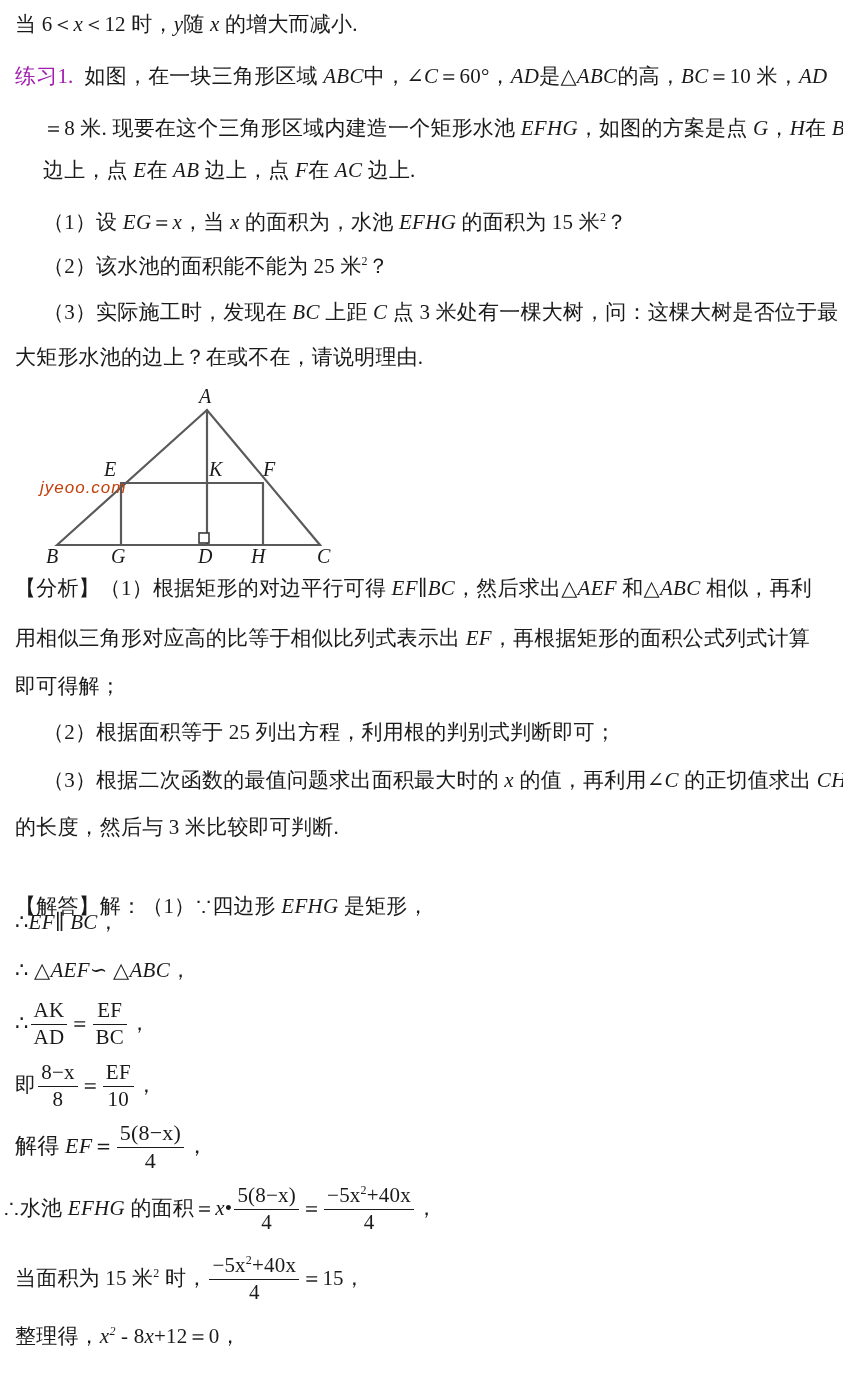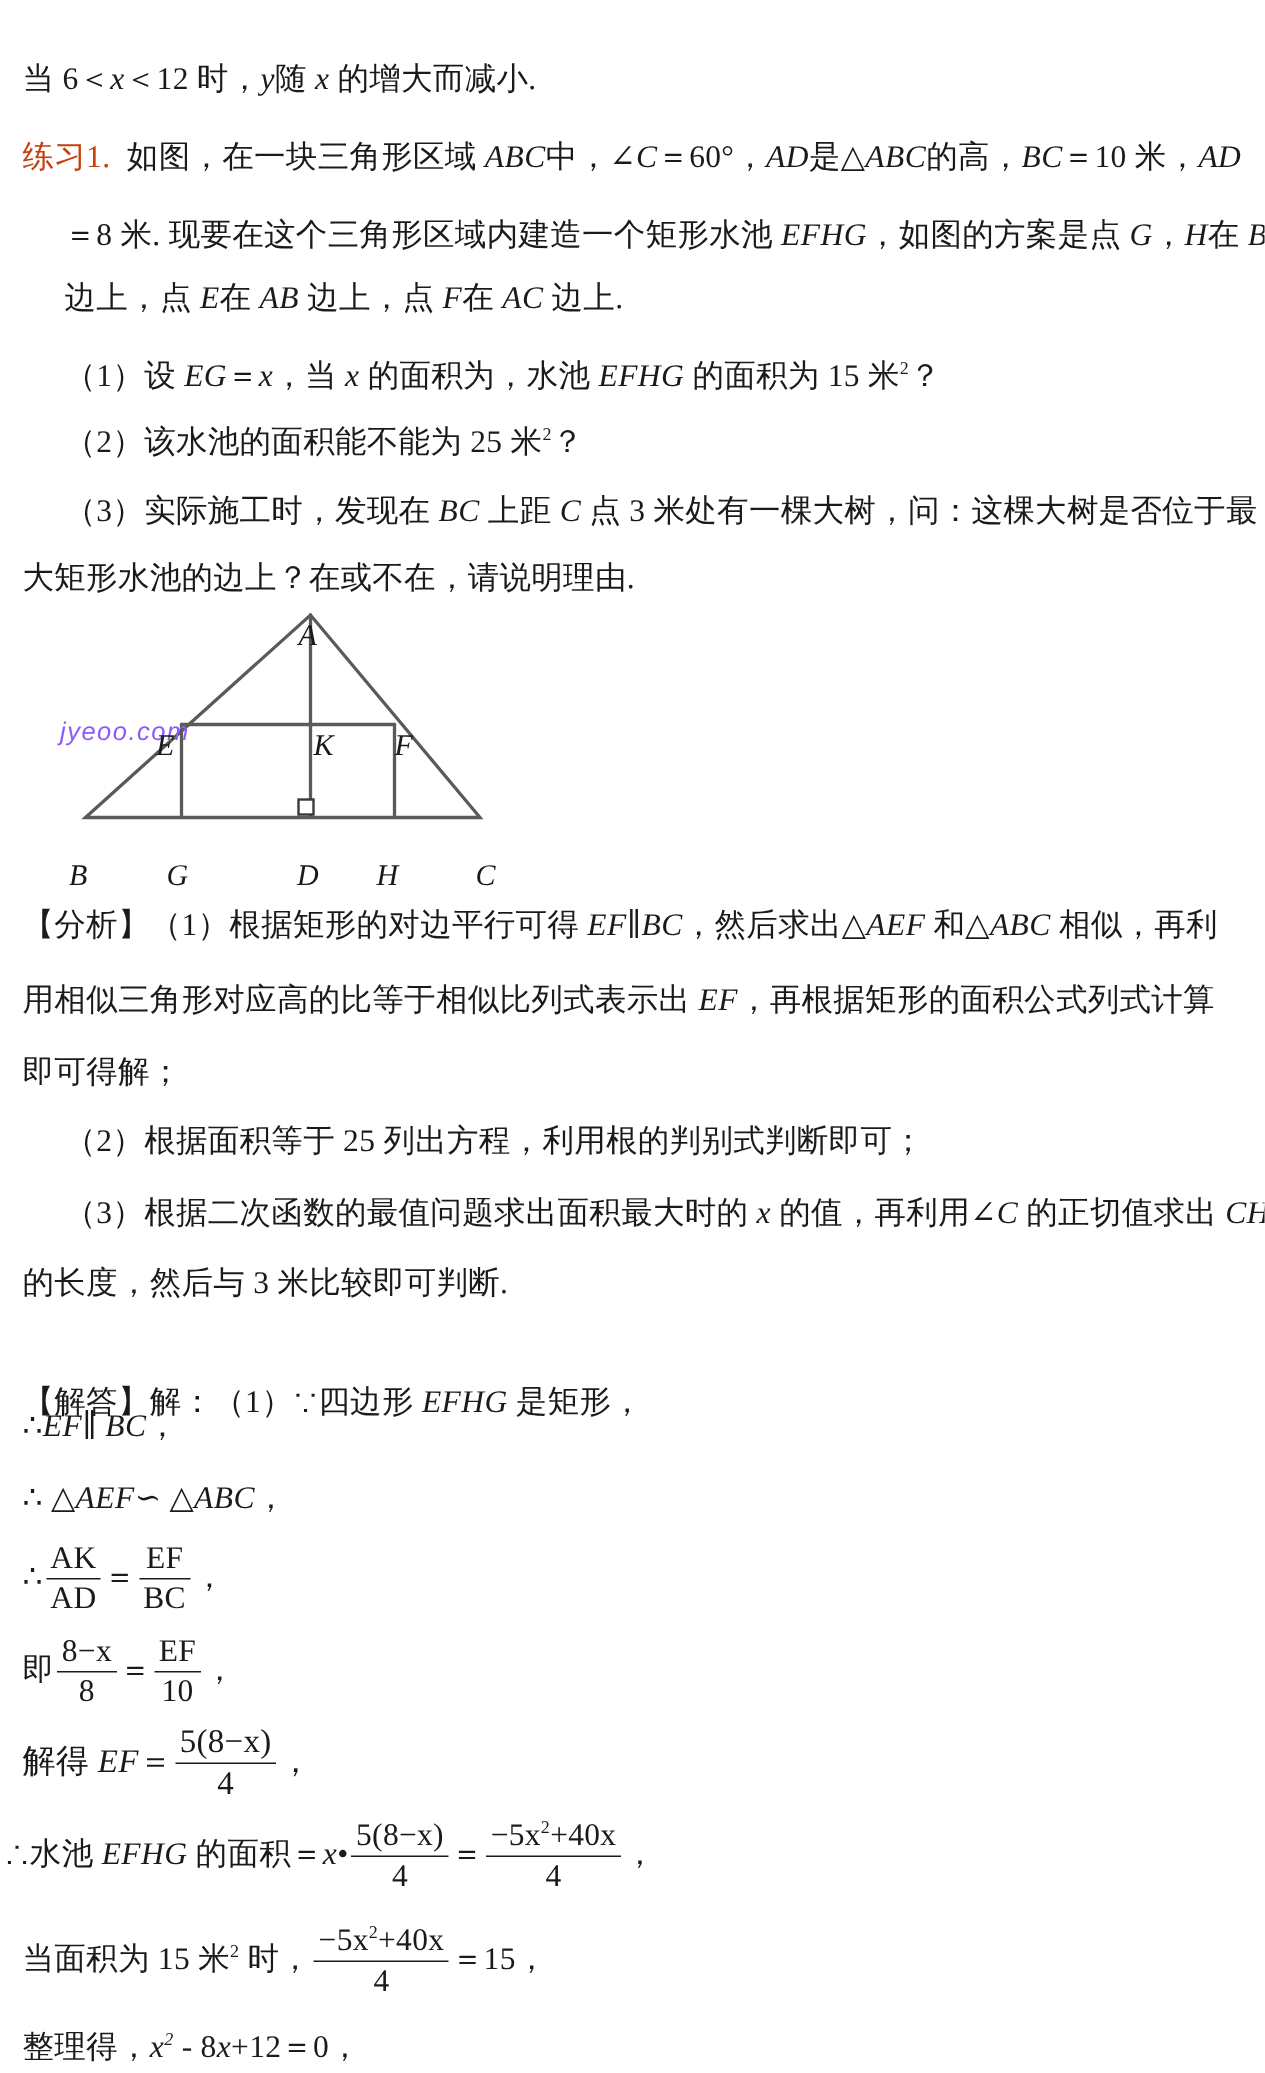--- a/index.html
+++ b/index.html
@@ -23,30 +23,29 @@
     box-sizing: border-box;
   }
 
   
   .line {
     position: absolute;
     font-size: 21px;
     line-height: 1.0;
     white-space: nowrap;
     letter-spacing: 0.2px;
-    margin-top: 28px;
   }
   .cn { font-family: "Liberation Serif", "DejaVu Serif", serif; }
   .ital {
     font-style: italic;
     font-family: "Liberation Serif", "DejaVu Serif", serif;
     letter-spacing: 0.3px;
   }
   .red {
-    color: #c2410c;
+    color: #a21caf;
   }
   .sup {
     font-size: 12px;
     vertical-align: super;
     font-style: normal;
   }
   .sup-i {
     font-size: 12px;
     vertical-align: super;
     font-style: italic;
@@ -86,21 +85,21 @@
     top: 378px;
     width: 430px;
     height: 195px;
   }
   #diagram svg { display: block; }
   .wm {
     position: absolute;
     left: 40px;
     top: 100px;
     font-size: 17px;
-    color: #8b5cf6;
+    color: #c2410c;
     font-style: italic;
     font-family: "Liberation Sans", sans-serif;
     letter-spacing: 1px;
     user-select: none;
   }
 </style>
 </head>
 <body>
 
 <div class="page">

